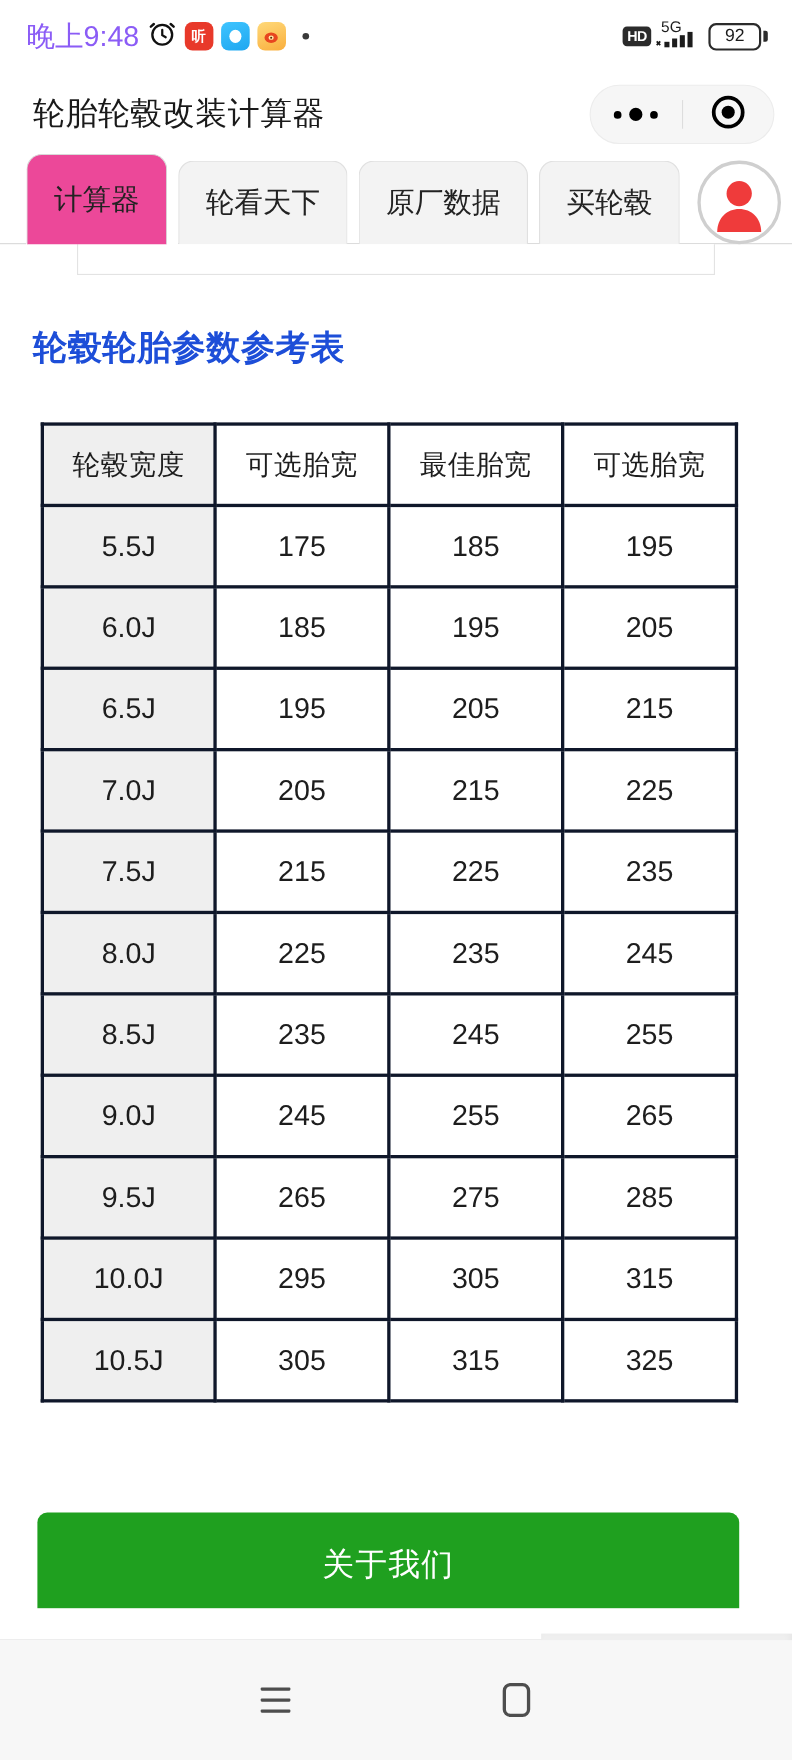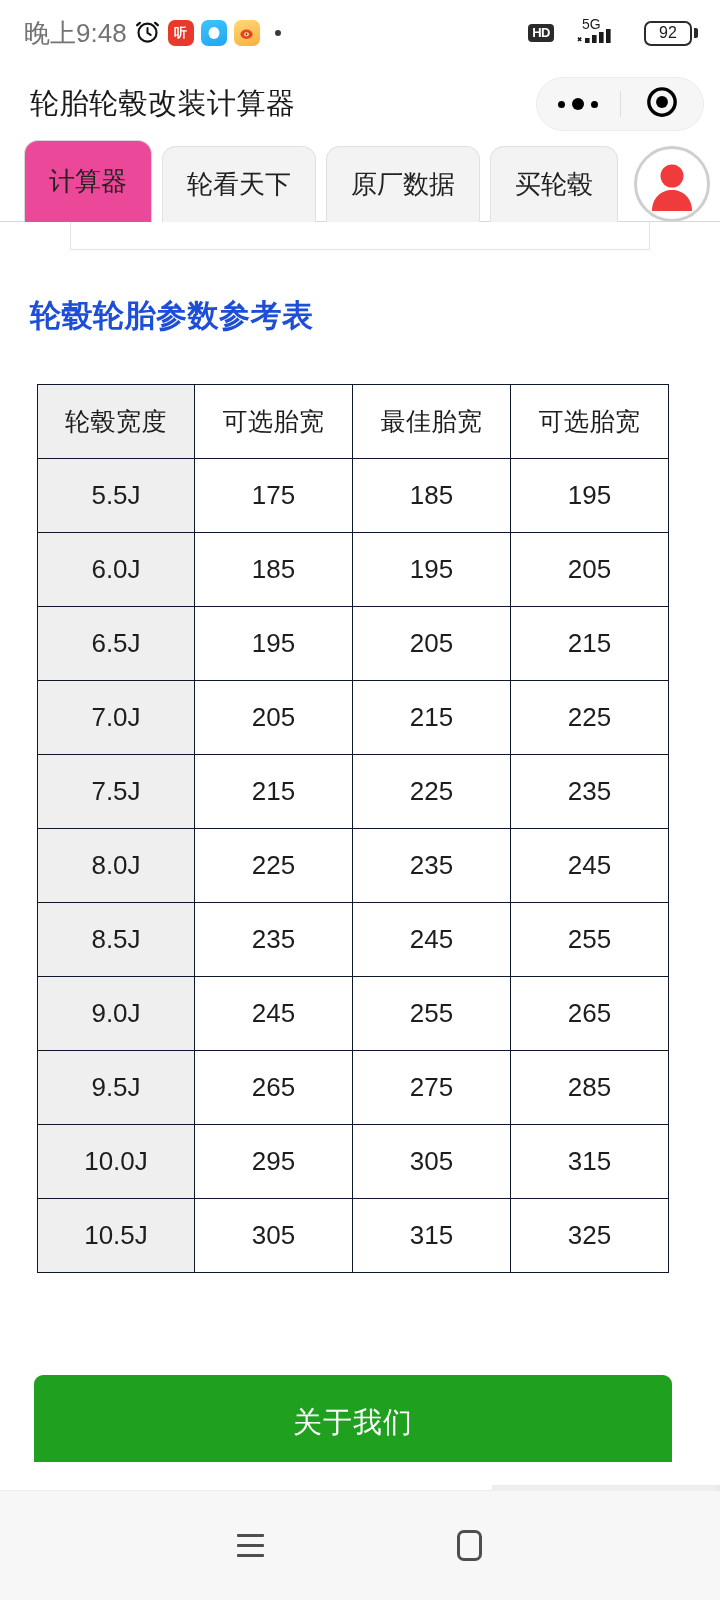--- a/index.html
+++ b/index.html
@@ -31,42 +31,42 @@
     padding: 0 22px 0 24px;
     background: #ffffff;
   }
   .status-left {
     display: flex;
     align-items: center;
     gap: 7px;
   }
   .status-time {
     font-size: 26px;
-    color: #737373;
+    color: #8b5cf6;
     font-weight: 400;
     letter-spacing: 0px;
     font-family: "Liberation Sans", sans-serif;
   }
   .alarm-icon { display: block; }
   .app-badge {
     width: 26px; height: 26px;
     border-radius: 7px;
     display: flex; align-items: center; justify-content: center;
     font-size: 13px; color: #fff; font-weight: bold;
     flex: none;
   }
   .badge-ting { background: #e8392a; }
   .badge-blue { background: linear-gradient(160deg,#3fc4ff,#1ea7f0); }
   .badge-weibo { background: linear-gradient(160deg,#ffd979,#f9ae3d); }
   .badge-dot {
     width: 6px; height: 6px; border-radius: 50%;
     background: #3a3a3a; margin-left: 8px; flex: none;
   }
   .status-right {
-    display: flex; align-items: center; gap: 22px; margin-left: 47px;
+    display: flex; align-items: center; gap: 3px; margin-left: 47px;
   }
   .hd-badge {
     background: #2b2b2b; color: #fff;
     font-size: 13px; font-weight: bold;
     border-radius: 4px;
     padding: 2px 4px 3px 4px;
     line-height: 1;
     letter-spacing: -0.5px;
   }
   .signal-wrap { position: relative; width: 46px; height: 30px; }
@@ -213,21 +213,21 @@
     top: 384px; left: 37px;
     width: 631px;
   }
   table.param-table {
     width: 631px;
     border-collapse: collapse;
     table-layout: fixed;
   }
   table.param-table th,
   table.param-table td {
-    border: 1px solid #0f172a;
+    border: 3px solid #0f172a;
     height: 74px;
     text-align: center;
     vertical-align: middle;
     font-weight: 400;
     color: #1d1d1d;
     background: #ffffff;
   }
   table.param-table th {
     font-size: 25px;
     letter-spacing: 0.5px;

